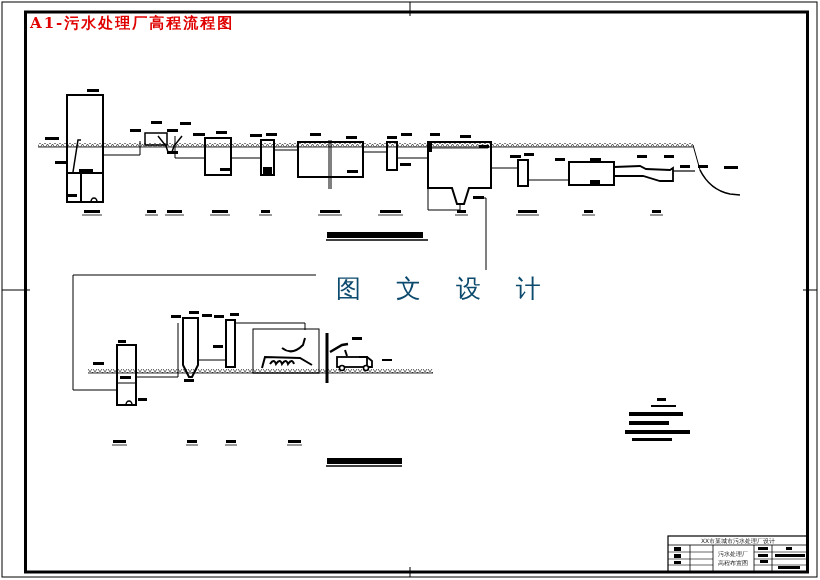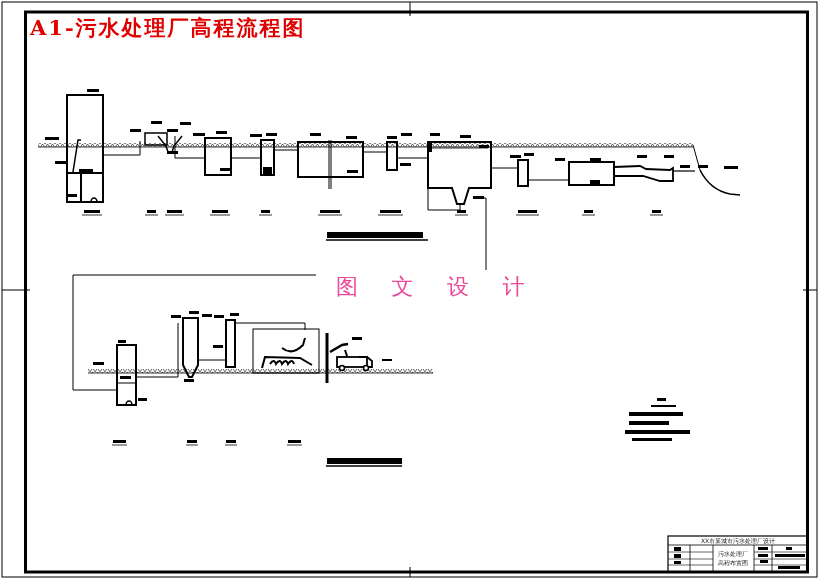--- a/index.html
+++ b/index.html
@@ -1,19 +1,19 @@
 <!DOCTYPE html>
 <html><head>
 <meta charset="utf-8">
 <style>
   html,body{margin:0;padding:0;background:#fff;}
   body{width:820px;height:580px;position:relative;overflow:hidden;font-family:"DejaVu Sans",sans-serif;}
   .sheet{position:absolute;left:0;top:0;width:820px;height:580px;}
-  .title{position:absolute;left:30px;top:14px;font-family:"DejaVu Serif",serif;font-size:21px;color:#e00000;font-weight:bold;letter-spacing:2px;white-space:nowrap;}
-  .watermark{position:absolute;left:336px;top:272px;font-family:Liberation Serif, serif;font-size:22px;color:#ec4899;letter-spacing:14px;white-space:nowrap;}
+  .title{position:absolute;left:30px;top:14px;font-family:"DejaVu Serif",serif;font-size:15px;color:#e00000;font-weight:bold;letter-spacing:2px;white-space:nowrap;}
+  .watermark{position:absolute;left:336px;top:272px;font-family:Liberation Sans, sans-serif;font-size:25px;color:#0c4a6e;letter-spacing:14px;white-space:nowrap;}
   svg{position:absolute;left:0;top:0;}
   .tb-text{font-family:"DejaVu Sans",sans-serif;font-size:6px;fill:#222;}
 </style>
 </head>
 <body>
 
 <div class="sheet">
 
 <svg width="820" height="580" viewBox="0 0 820 580">
   <defs>

